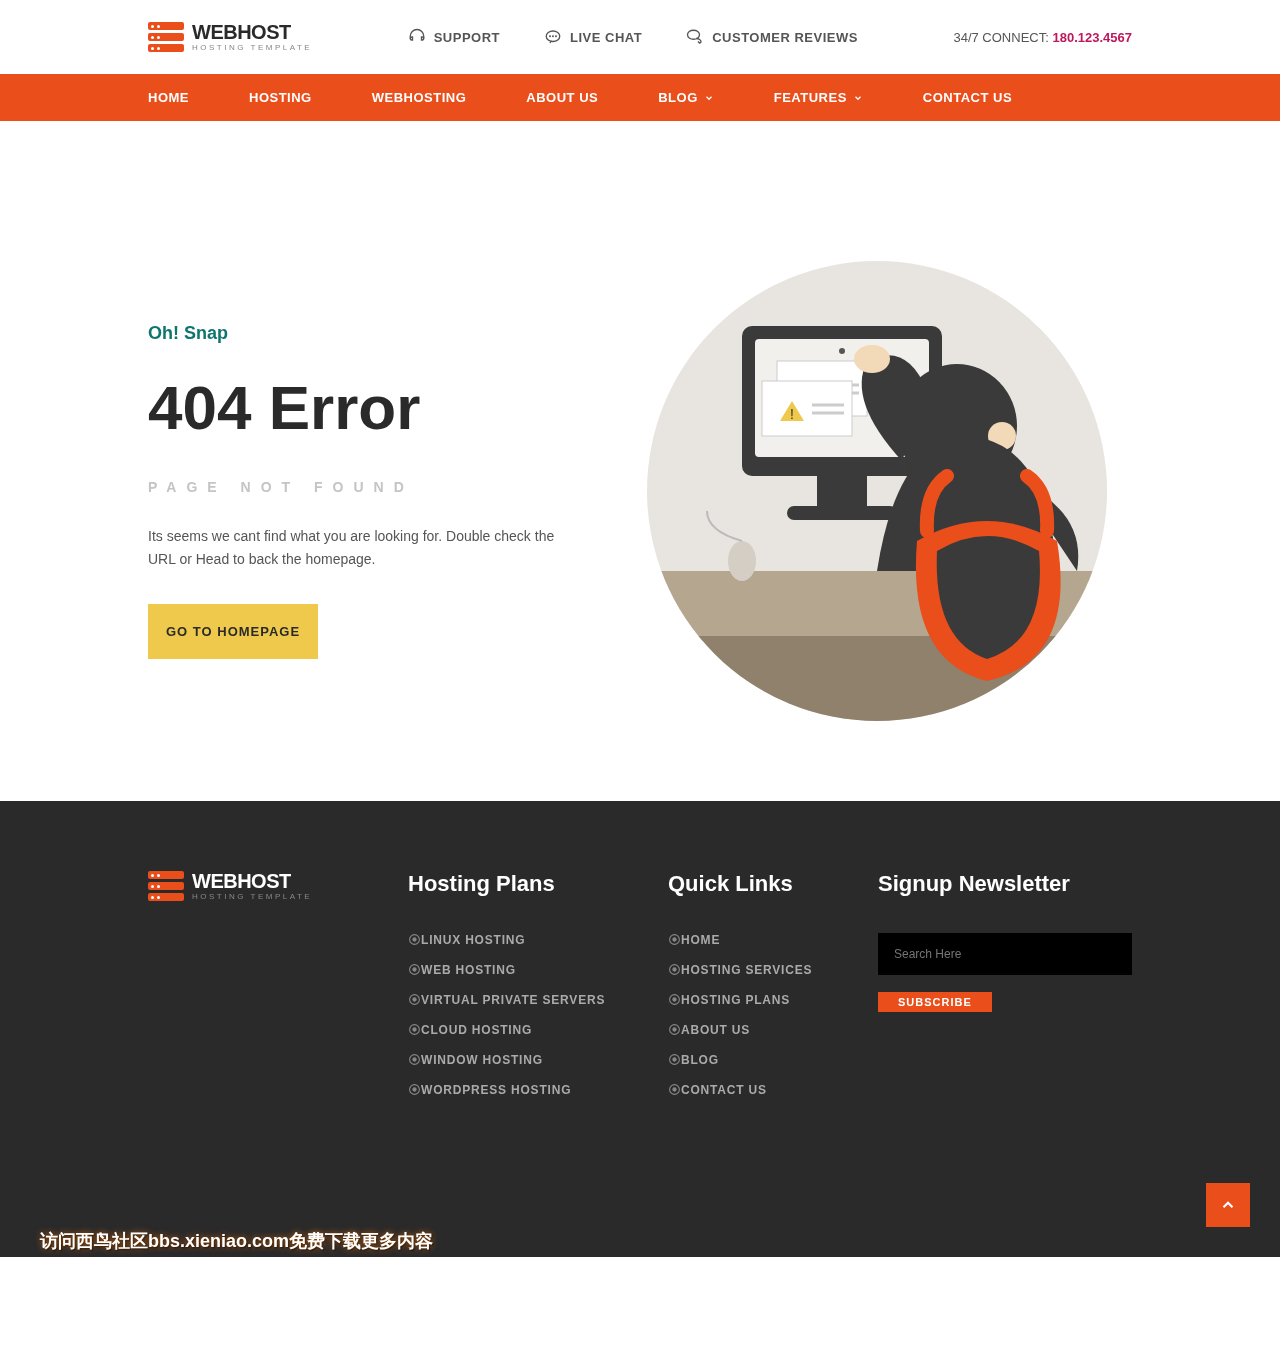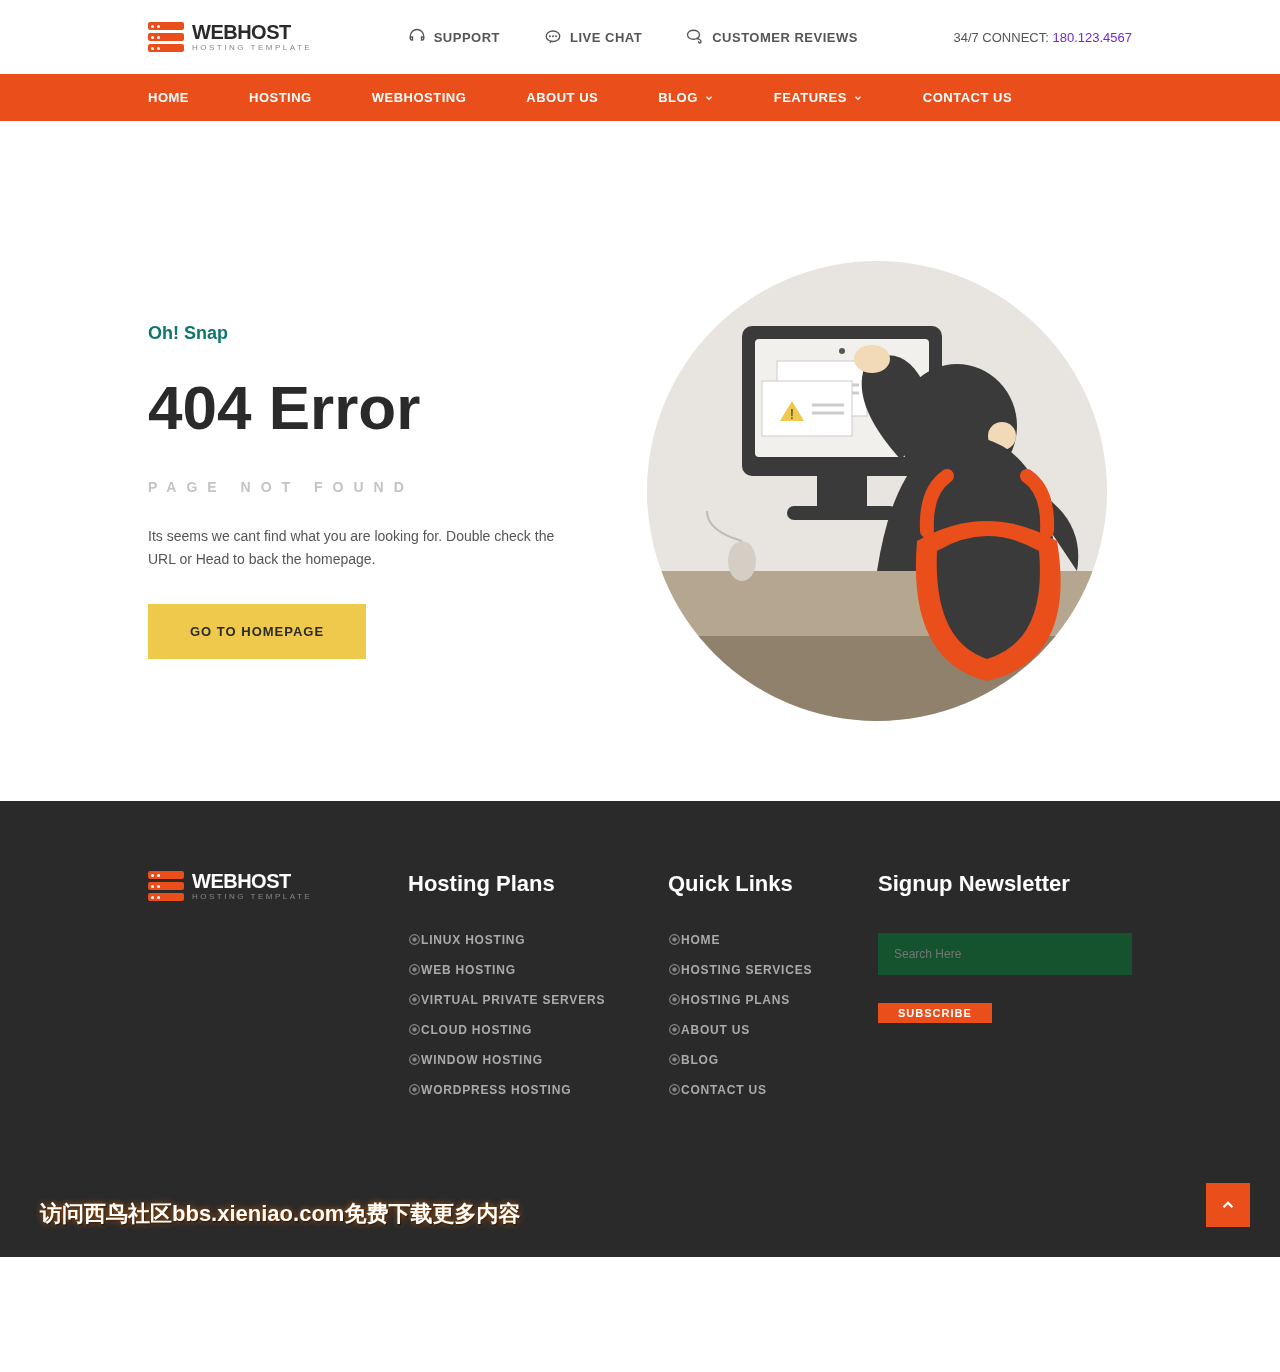--- a/index.html
+++ b/index.html
@@ -15,54 +15,54 @@
 .logo-mark span::before, .logo-mark span::after { content: ''; position: absolute; width: 3px; height: 3px; background: #fff; border-radius: 50%; top: 2.5px; }
 .logo-mark span::before { left: 3px; }
 .logo-mark span::after { left: 9px; }
 .logo-text { display: flex; flex-direction: column; line-height: 1; }
 .logo-title { font-weight: 800; font-size: 20px; letter-spacing: -0.5px; }
 .logo-sub { font-size: 8px; letter-spacing: 2.5px; color: #888; margin-top: 2px; }
 .topbar-links { display: flex; gap: 44px; align-items: center; }
 .topbar-link { display: flex; align-items: center; gap: 8px; color: #555; font-size: 13px; font-weight: 700; letter-spacing: 0.5px; cursor: pointer; }
 .topbar-link svg { width: 18px; height: 18px; stroke: #555; }
 .connect { font-size: 13px; color: #555; }
-.connect strong { color: #6d28d9; font-weight: 400; }
+.connect strong { color: #be185d; font-weight: 700; }
 
 
 .mainnav { background: #e94e1b; }
 .mainnav .container { display: flex; gap: 60px; padding-top: 16px; padding-bottom: 16px; }
 .mainnav a { color: #fff; font-size: 13px; font-weight: 700; letter-spacing: 0.5px; cursor: pointer; display: flex; align-items: center; gap: 6px; }
 .chev { width: 10px; height: 10px; }
 
 
 .hero .container { display: flex; align-items: center; gap: 60px; padding-top: 140px; padding-bottom: 80px; }
 .hero-left { flex: 0 0 42%; }
 .eyebrow { color: #0f766e; font-weight: 700; font-size: 18px; margin-bottom: 28px; }
 .h1 { font-size: 62px; font-weight: 800; color: #2a2a2a; margin-bottom: 36px; }
 .sub { font-size: 14px; font-weight: 700; letter-spacing: 10px; color: #c4c4c4; margin-bottom: 30px; }
 .desc { font-size: 14px; color: #555; line-height: 1.6; margin-bottom: 34px; }
-.btn { display: inline-block; background: #efc94c; color: #2a2a2a; font-size: 13px; font-weight: 700; letter-spacing: 1px; padding: 20px 42px; cursor: pointer; }
+.btn { display: inline-block; background: #efc94c; color: #2a2a2a; font-size: 13px; font-weight: 700; letter-spacing: 1px; padding: 20px 18px; cursor: pointer; }
 .hero-right { flex: 1; display: flex; justify-content: center; }
 .illus { width: 460px; height: 460px; border-radius: 50%; background: #e8e4df; position: relative; overflow: hidden; }
 
 
 .footer { background: #2a2a2a; padding: 70px 0 160px; color: #fff; position: relative; }
 .footer .container { display: flex; gap: 50px; }
 .footer .logo-title { color: #fff; }
 .fcol h3 { font-size: 22px; font-weight: 700; margin-bottom: 36px; }
 .flist { list-style: none; display: flex; flex-direction: column; gap: 16px; }
 .flist li { display: flex; font-size: 12px; font-weight: 700; letter-spacing: 0.8px; color: #aaa; cursor: pointer; }
 .flist svg { width: 13px; height: 13px; stroke: #888; flex-shrink: 0; }
 .fcol-1 { flex: 0 0 210px; }
 .fcol-2 { flex: 0 0 210px; }
 .fcol-3 { flex: 0 0 160px; }
 .fcol-4 { flex: 1; }
-.search { width: 100%; background: #14532d; border: none; padding: 14px 16px; color: #aaa; font-size: 12px; margin-bottom: 28px; }
+.search { width: 100%; background: #000000; border: none; padding: 14px 16px; color: #aaa; font-size: 12px; margin-bottom: 17px; }
 .subbtn { background: #e94e1b; color: #fff; border: none; padding: 4px 20px; font-size: 11px; font-weight: 700; letter-spacing: 1px; cursor: pointer; }
-.wm { position: absolute; bottom: 28px; left: 40px; font-size: 22px; font-weight: 800; color: #fff; text-shadow: 0 0 6px rgba(255,120,0,0.7), 1px 1px 2px #000; }
+.wm { position: absolute; bottom: 4px; left: 40px; font-size: 18px; font-weight: 800; color: #fff; text-shadow: 0 0 6px rgba(255,120,0,0.7), 1px 1px 2px #000; }
 .scrollup { position: absolute; right: 30px; bottom: 30px; width: 44px; height: 44px; background: #e94e1b; display: flex; align-items: center; justify-content: center; cursor: pointer; }
 </style>
 </head>
 <body>
 
 <div class="topbar">
   <div class="container">
     <div class="logo">
       <div class="logo-mark">
           <span></span>

